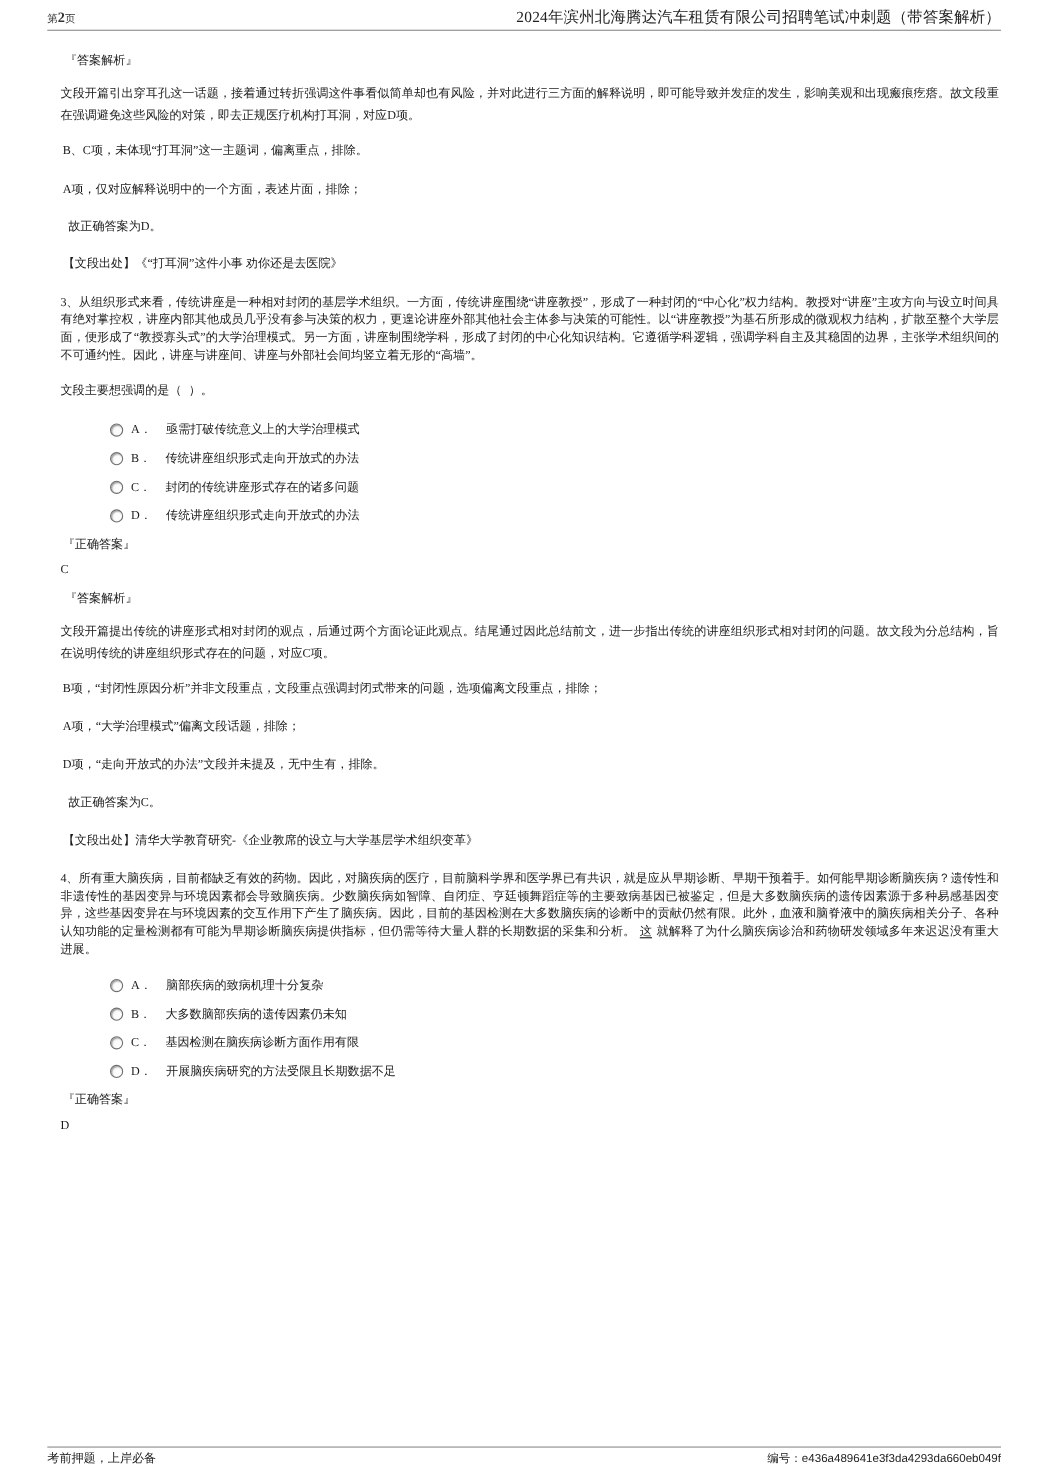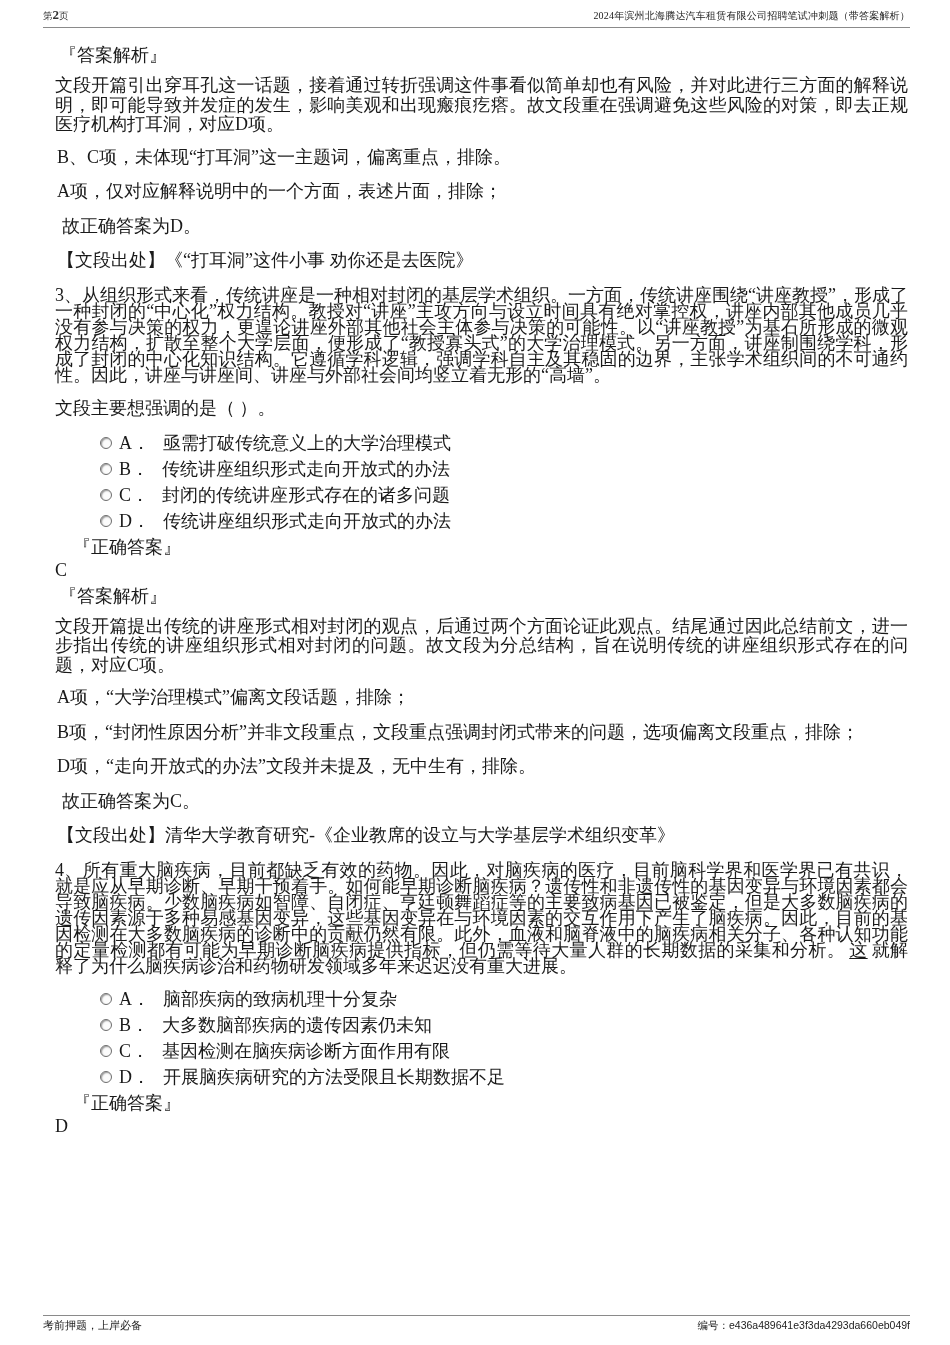--- a/index.html
+++ b/index.html
@@ -16,60 +16,60 @@
   
   .page-header {
     position: absolute;
     top: 7px; left: 43px; right: 40px;
     display: flex;
     justify-content: space-between;
     align-items: baseline;
   }
   .page-num { font-size: 9.5px; color: #333; }
   .page-num .pg-n { font-size: 13px; font-weight: 700; }
-  .doc-title { font-size: 10px; color: #222; letter-spacing: 0.2px; }
+  .doc-title { font-size: 14px; color: #222; letter-spacing: 0.2px; }
   .header-rule {
     position: absolute;
     top: 27px; left: 43px; right: 40px;
     border-top: 1px solid #8a8a8a;
   }
 
   
   .content {
     position: absolute;
     top: 46px; left: 55px; right: 42px;
-    font-size: 18px;
+    font-size: 11px;
   }
   .sec-head   { margin: 0 0 11px 4px; line-height: 19px; }
   .para       { margin: 0 0 13px 0; line-height: 19.5px; text-align: justify; }
   .note       { margin: 0 0 15px 2px; line-height: 19.5px; }
   .conclusion { margin: 0 0 15px 7px; line-height: 19px; }
   .source     { margin: 0 0 17px 2px; line-height: 19px; }
   .stem       { margin: 0 0 16px 0; line-height: 16px; text-align: justify; }
-  .question   { margin: 0 0 16px 0; line-height: 19px; }
+  .question   { margin: 0 0 16px 0; line-height: 19px; font-family: Liberation Mono, monospace; }
 
   .options { margin: 0 0 6px 45px; }
   .option-row {
     display: flex;
     align-items: center;
     margin-bottom: 8px;
     line-height: 18px;
   }
   .radio {
     flex: 0 0 auto;
     width: 10px; height: 10px;
     border-radius: 50%;
     border: 1px solid #6e6e6e;
     background: #fcfcfc;
     box-shadow: inset 1px 1px 1.5px rgba(0,0,0,0.4);
     margin-right: 7px;
   }
   .opt-label { margin-right: 13px; }
 
-  .ans-head   { margin: 0 0 4px 18px; line-height: 19px; }
+  .ans-head   { margin: 0 0 4px 2px; line-height: 19px; }
   .ans-letter { margin: 0 0 8px 0; line-height: 18px; }
 
   .underlined {
     text-decoration: underline;
     text-underline-offset: 2px;
     margin: 0 4px;
   }
 
   
   .footer-rule {
@@ -132,22 +132,22 @@
         <span class="radio"></span>
         <span class="opt-label">D．</span>
         <span class="opt-text">传统讲座组织形式走向开放式的办法</span>
       </div>
     </div>
 
     <p class="ans-head">『正确答案』</p>
     <p class="ans-letter">C</p>
     <p class="sec-head">『答案解析』</p>
     <p class="para">文段开篇提出传统的讲座形式相对封闭的观点，后通过两个方面论证此观点。结尾通过因此总结前文，进一步指出传统的讲座组织形式相对封闭的问题。故文段为分总结构，旨在说明传统的讲座组织形式存在的问题，对应C项。</p>
+    <p class="note">B项，“封闭性原因分析”并非文段重点，文段重点强调封闭式带来的问题，选项偏离文段重点，排除；</p>
     <p class="note">A项，“大学治理模式”偏离文段话题，排除；</p>
-    <p class="note">B项，“封闭性原因分析”并非文段重点，文段重点强调封闭式带来的问题，选项偏离文段重点，排除；</p>
     <p class="note">D项，“走向开放式的办法”文段并未提及，无中生有，排除。</p>
     <p class="conclusion">故正确答案为C。</p>
     <p class="source">【文段出处】清华大学教育研究-《企业教席的设立与大学基层学术组织变革》</p>
 
     <p class="stem"><span>4、所有重大脑疾病，目前都缺乏有效的药物。因此，对脑疾病的医疗，目前脑科学界和医学界已有共识，就是应从早期诊断、早期干预着手。如何能早期诊断脑疾病？遗传性和非遗传性的基因变异与环境因素都会导致脑疾病。少数脑疾病如智障、自闭症、亨廷顿舞蹈症等的主要致病基因已被鉴定，但是大多数脑疾病的遗传因素源于多种易感基因变异，这些基因变异在与环境因素的交互作用下产生了脑疾病。因此，目前的基因检测在大多数脑疾病的诊断中的贡献仍然有限。此外，血液和脑脊液中的脑疾病相关分子、各种认知功能的定量检测都有可能为早期诊断脑疾病提供指标，但仍需等待大量人群的长期数据的采集和分析。</span><span class="underlined">这</span><span>就解释了为什么脑疾病诊治和药物研发领域多年来迟迟没有重大进展。</span></p>
 
     <div class="options">
       <div class="option-row">
         <span class="radio"></span>
         <span class="opt-label">A．</span>

